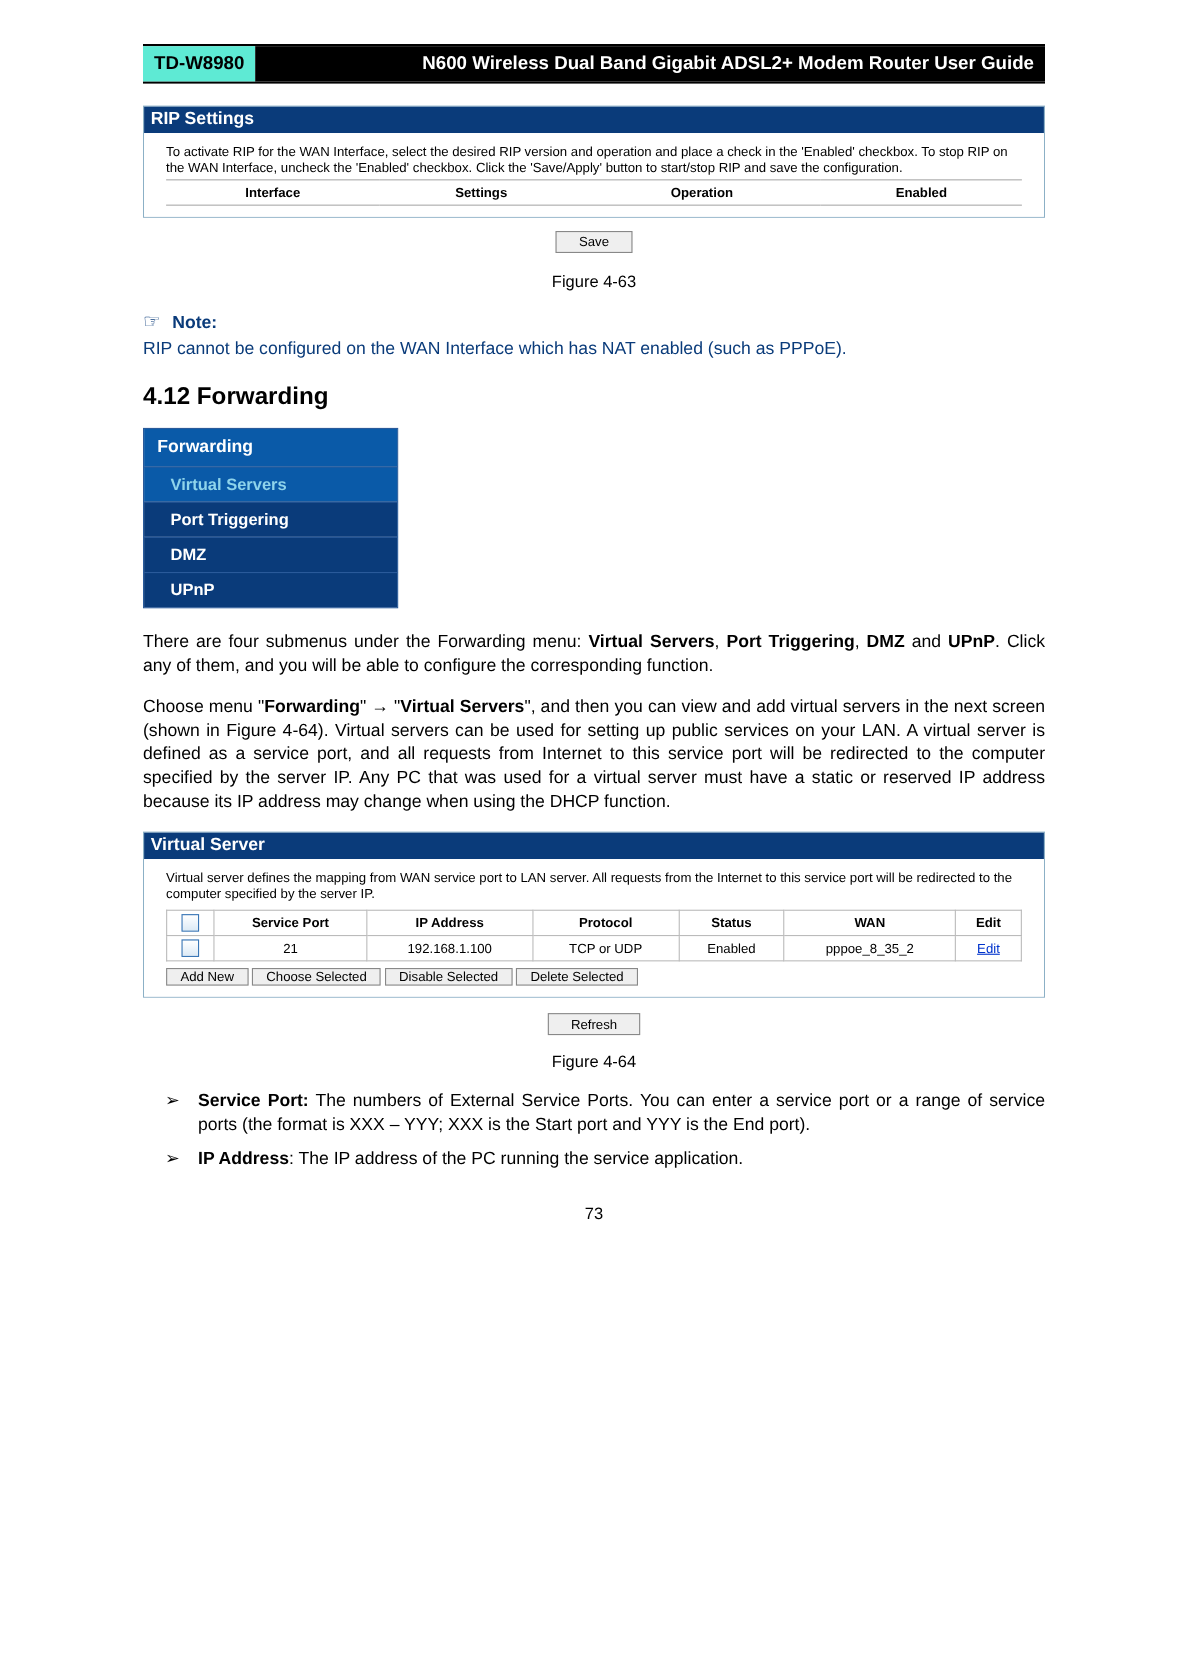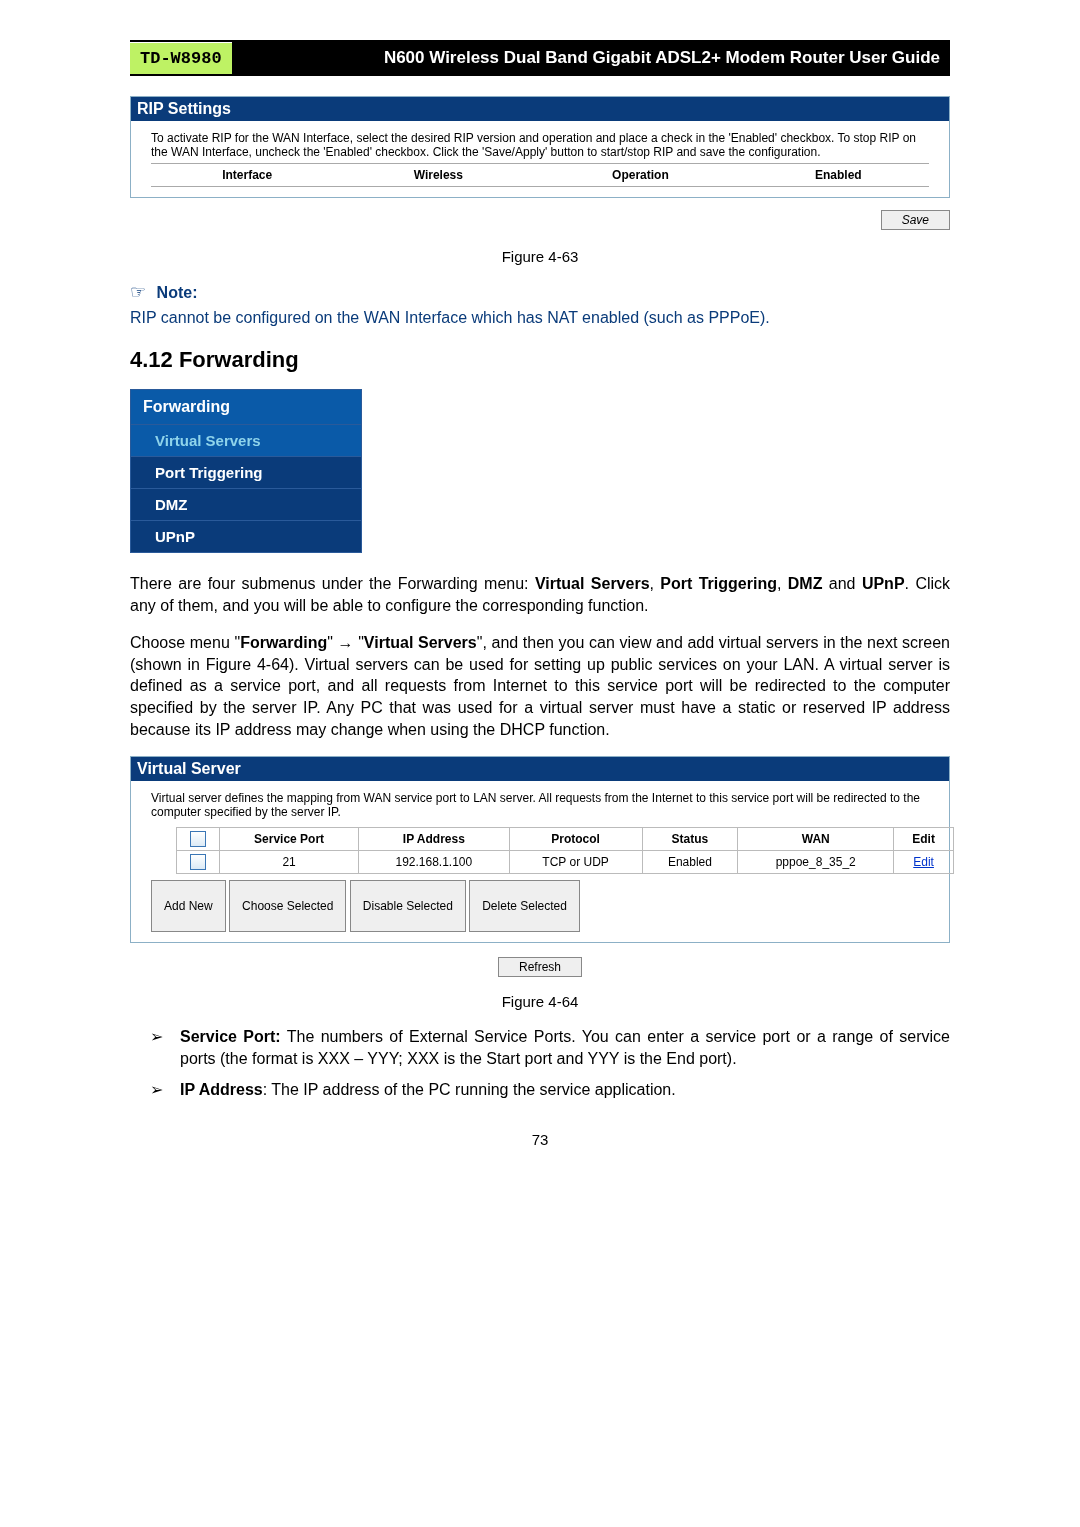--- a/index.html
+++ b/index.html
@@ -15,26 +15,25 @@
     width: 1080px;
   }
   .header-bar {
     display: flex;
     align-items: center;
     border-top: 2px solid #000;
     border-bottom: 2px solid #000;
     margin-bottom: 20px;
   }
   .header-model {
-    background: #bef264;
+    background: #5eead4;
     color: #000;
     font-weight: bold;
     font-size: 17px;
     padding: 6px 10px;
-    font-family: Liberation Mono, monospace;
   }
   .header-title {
     background: #000;
     color: #fff;
     font-weight: bold;
     font-size: 17px;
     padding: 6px 10px;
     flex: 1;
     text-align: right;
   }
@@ -67,23 +66,22 @@
     font-size: 12px;
   }
   .rip-table th {
     border-top: 1px solid #aaa;
     border-bottom: 1px solid #aaa;
     padding: 4px;
     font-weight: bold;
     text-align: center;
   }
   .save-row {
-    text-align: right;
+    text-align: center;
     padding: 8px 0;
-    font-style: italic;
   }
   .btn {
     display: inline-block;
     background: #efefef;
     border: 1px solid #888;
     font-size: 12px;
     padding: 2px 20px;
     cursor: pointer;
   }
   .fig-caption {
@@ -145,40 +143,39 @@
   h3.subsection {
     font-size: 18px;
     font-weight: bold;
     margin: 20px 0 14px 0;
   }
   .vs-table {
     width: 100%;
     border-collapse: collapse;
     font-size: 12px;
     margin-top: 8px;
-    margin-left: 25px;
   }
   .vs-table th, .vs-table td {
     border: 1px solid #bbb;
     padding: 3px 6px;
     text-align: center;
   }
   .vs-table th {
     font-weight: bold;
   }
   .vs-link {
     color: #0033cc;
     text-decoration: underline;
     cursor: pointer;
   }
   .btn-row {
     margin-top: 6px;
   }
   .btn-row .btn {
-    padding: 18px 12px;
+    padding: 0 12px;
     margin-right: 0;
   }
   .refresh-row {
     text-align: center;
     padding: 10px 0 6px 0;
   }
   .cb {
     width: 14px; height: 14px;
     border: 1px solid #3a76b5;
     display: inline-block;
@@ -221,21 +218,21 @@
   </div>
 
   <div class="panel">
     <div class="panel-header">RIP Settings</div>
     <div class="panel-body">
       <div class="rip-desc">To activate RIP for the WAN Interface, select the desired RIP version and operation and place a check in the 'Enabled' checkbox. To stop RIP on the WAN Interface, uncheck the 'Enabled' checkbox. Click the 'Save/Apply' button to start/stop RIP and save the configuration.</div>
       <table class="rip-table">
         <tbody>
             <tr>
           <th>Interface</th>
-          <th>Wireless</th>
+          <th>Settings</th>
           <th>Operation</th>
           <th>Enabled</th>
         </tr>
       </tbody>
         </table>
     </div>
   </div>
   <div class="save-row">
     <span class="btn">Save</span>
   </div>

